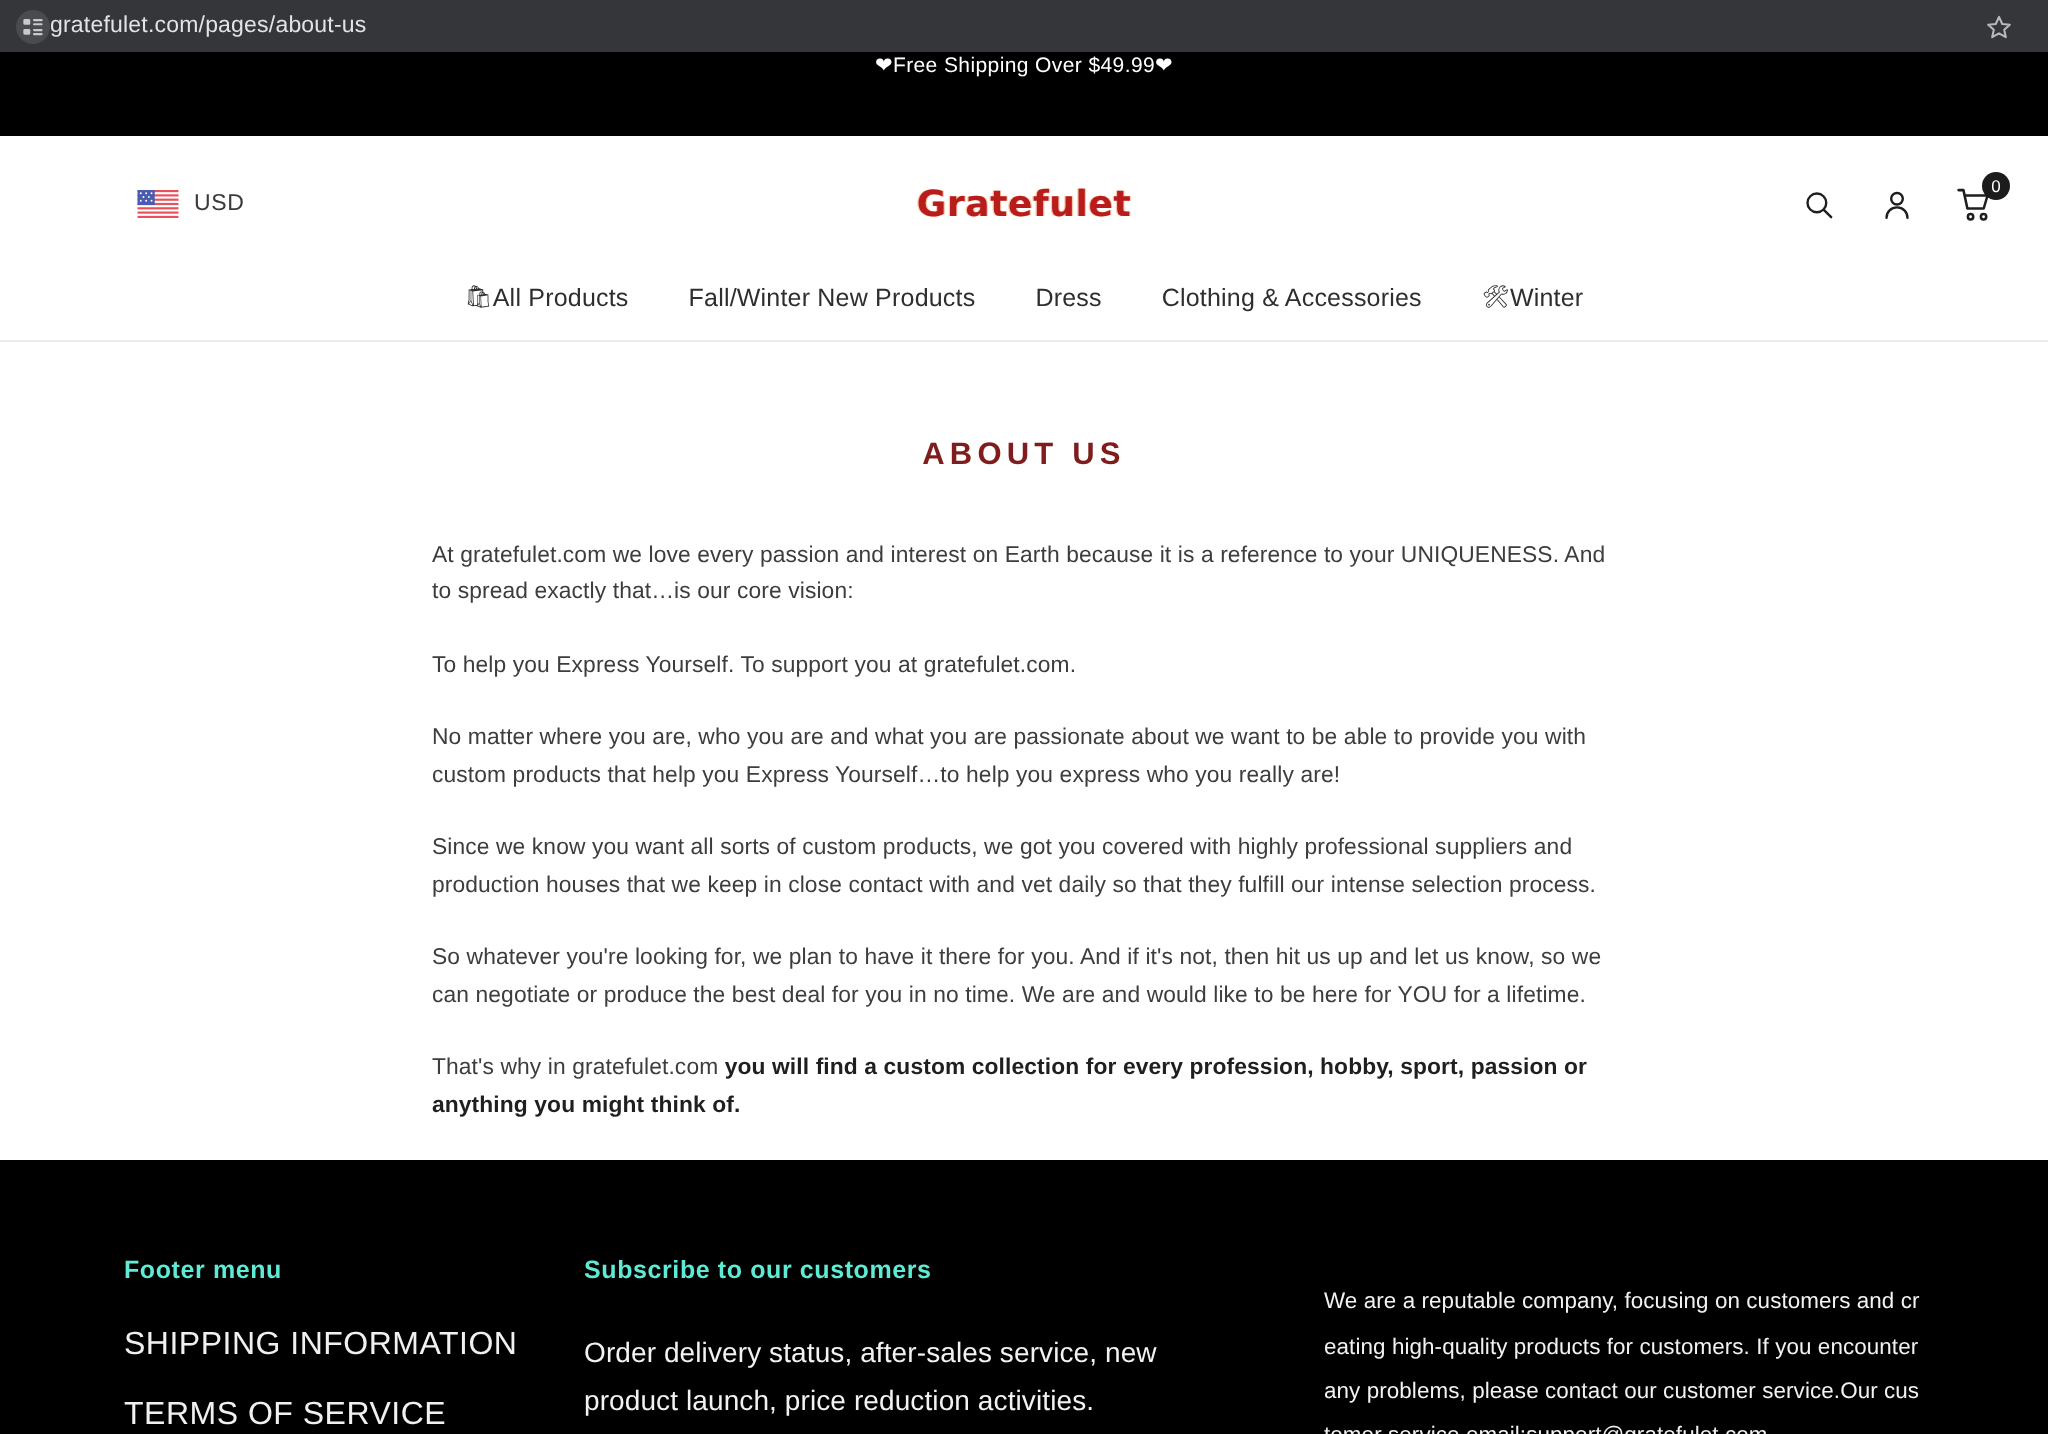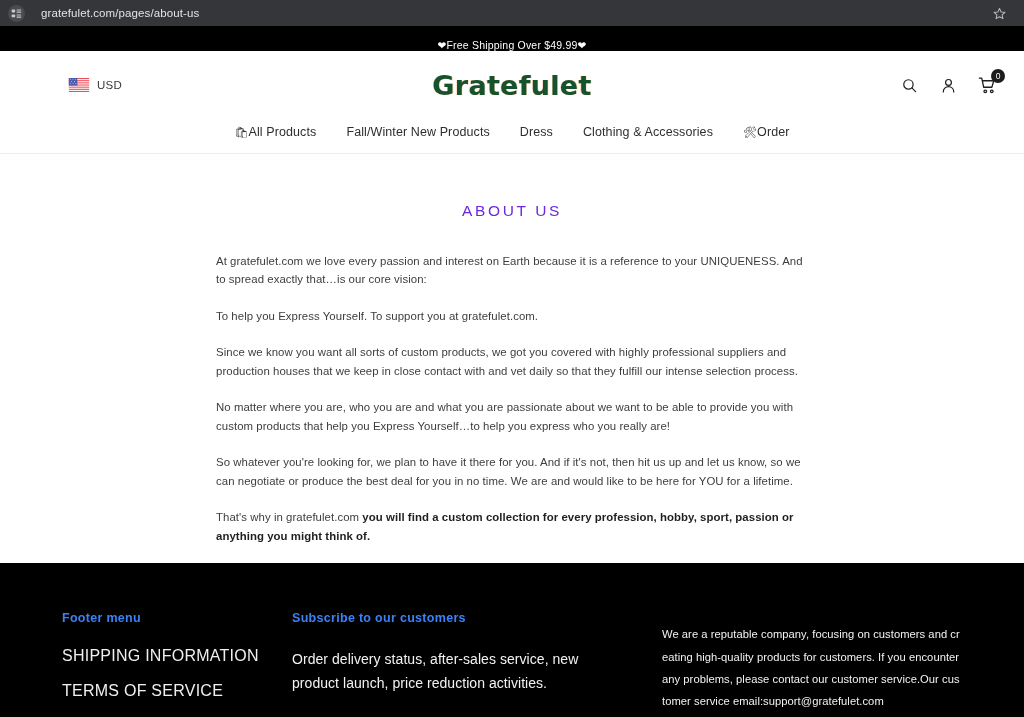--- a/index.html
+++ b/index.html
@@ -18,21 +18,21 @@
     display: flex;
     align-items: center;
     padding: 0 8px;
     position: relative;
   }
   .omnibox {
     flex: 1;
     height: 20px;
     display: flex;
     align-items: center;
-    gap: 16px;
+    gap: 0;
   }
   .site-btn {
     width: 17px; height: 17px;
     border-radius: 50%;
     background: #4a4b4f;
     display: flex; align-items: center; justify-content: center;
     flex: none;
   }
   .site-btn svg { display: block; }
   .url-text {
@@ -45,23 +45,23 @@
     width: 22px; height: 22px;
     display: flex; align-items: center; justify-content: center;
     flex: none;
     margin-right: 6px;
   }
 
   
   .announcement {
     background: #000000;
     color: #ffffff;
-    height: 25px;
-    display: flex;
-    align-items: flex-end;
+    height: 42px;
+    display: flex;
+    align-items: flex-start;
     justify-content: center;
     font-size: 10.5px;
     letter-spacing: 0.2px;
   }
 
   
   .site-header {
     background: #ffffff;
     border-bottom: 1px solid #ececec;
     padding-top: 8px;
@@ -93,22 +93,22 @@
   .logo {
     position: absolute;
     left: 0; right: 0;
     text-align: center;
     pointer-events: none;
   }
   .logo-text {
     display: inline-block;
     font-family: "DejaVu Sans", sans-serif;
     font-weight: 700;
-    font-size: 27px;
-    color: #14532d;
+    font-size: 18px;
+    color: #b91c1c;
     letter-spacing: 0.3px;
     text-shadow: 0.6px 0 0 #f7c9a8, -0.6px 0 0 #f7c9a8;
     pointer-events: auto;
   }
   .header-icons {
     margin-left: auto;
     display: flex;
     align-items: center;
     gap: 17px;
   }
@@ -155,22 +155,22 @@
   
   .main {
     background: #ffffff;
     padding-top: 48px;
     min-height: 375px;
   }
   .page-title {
     text-align: center;
     font-size: 15.5px;
     letter-spacing: 2.6px;
-    color: #6d28d9;
-    font-weight: 400;
+    color: #7f1d1d;
+    font-weight: 700;
     margin: 0 0 32px 0;
   }
   .rte {
     width: 592px;
     margin: 0 auto;
     padding-left: 0px;
   }
   .rte p {
     margin: 0 0 18px 0;
     font-size: 11.4px;
@@ -191,21 +191,21 @@
   }
   .footer-col-menu { width: 230px; flex: none; }
   .footer-col-news { width: 300px; flex: none; }
   .footer-col-about { flex: 1; padding-left: 70px; padding-top: 12px; }
 
   .footer-heading {
     font-size: 12.5px;
     font-weight: 700;
     letter-spacing: 0.3px;
     margin: 0 0 22px 0;
-    color: #3b82f6;
+    color: #5eead4;
   }
   .footer-link {
     display: block;
     font-size: 16px;
     color: #f0f0f0;
     letter-spacing: 0.25px;
     margin-bottom: 17px;
     cursor: pointer;
     text-decoration: none;
   }
@@ -314,32 +314,32 @@
   <nav class="nav">
     <span class="nav-item">
       <span class="nav-emoji">🛍</span>
       <span>All Products</span>
     </span>
     <span class="nav-item">Fall/Winter New Products</span>
     <span class="nav-item">Dress</span>
     <span class="nav-item">Clothing &amp; Accessories</span>
     <span class="nav-item">
       <span class="nav-emoji">🛠</span>
-      <span>Order</span>
+      <span>Winter</span>
     </span>
   </nav>
 </header>
 
 <main class="main">
   <h1 class="page-title">ABOUT US</h1>
   <div class="rte">
     <p>At gratefulet.com we love every passion and interest on Earth because it is a reference to your UNIQUENESS. And to spread exactly that…is our core vision:</p>
     <p>To help you Express Yourself. To support you at gratefulet.com.</p>
+    <p>No matter where you are, who you are and what you are passionate about we want to be able to provide you with custom products that help you Express Yourself…to help you express who you really are!</p>
     <p>Since we know you want all sorts of custom products, we got you covered with highly professional suppliers and production houses that we keep in close contact with and vet daily so that they fulfill our intense selection process.</p>
-    <p>No matter where you are, who you are and what you are passionate about we want to be able to provide you with custom products that help you Express Yourself…to help you express who you really are!</p>
     <p>So whatever you're looking for, we plan to have it there for you. And if it's not, then hit us up and let us know, so we can negotiate or produce the best deal for you in no time. We are and would like to be here for YOU for a lifetime.</p>
     <p><span>That's why in gratefulet.com </span><b>you will find a custom collection for every profession, hobby, sport, passion or anything you might think of.</b></p>
   </div>
 </main>
 
 <footer class="footer">
 
   <div class="footer-col-menu">
     <h2 class="footer-heading">Footer menu</h2>
     <a class="footer-link">SHIPPING INFORMATION</a>

